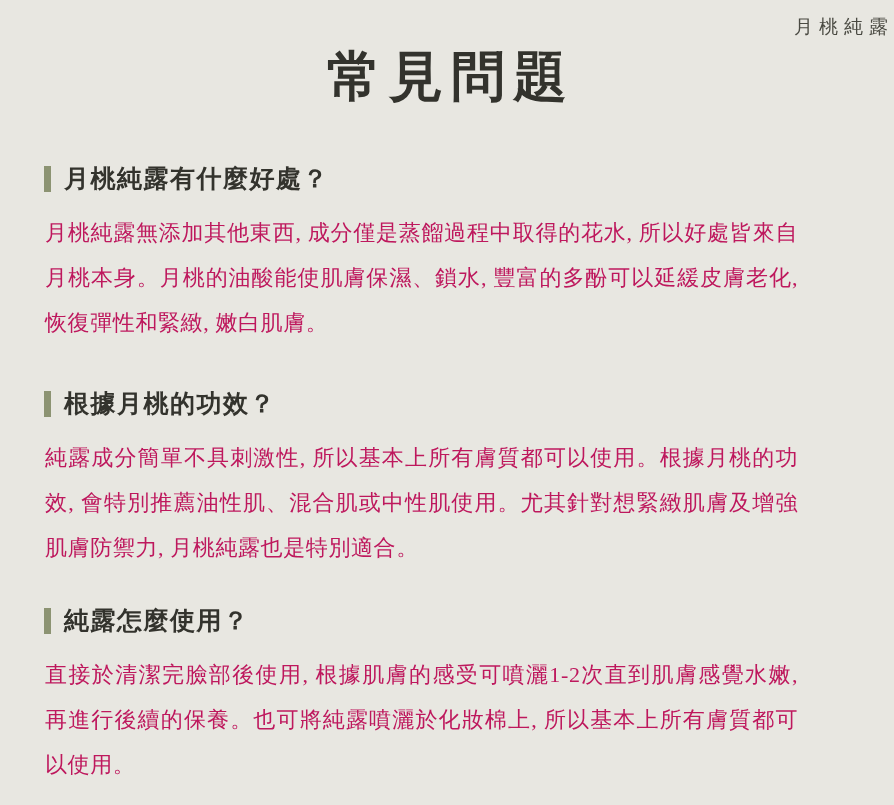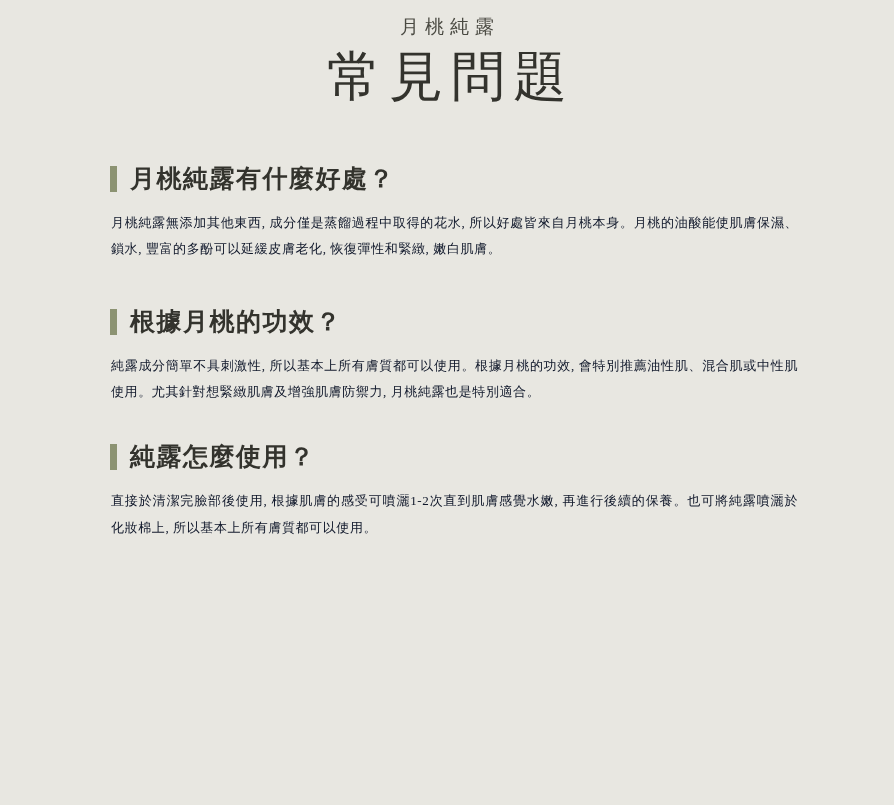--- a/index.html
+++ b/index.html
@@ -25,34 +25,35 @@
     text-align: center;
     padding-top: 14px;
   }
   .eyebrow {
     font-size: 19px;
     letter-spacing: 6px;
     color: #4a4a42;
     font-family: "Liberation Serif", "DejaVu Serif", serif;
     margin: 0 0 4px 0;
     padding-left: 6px;
+    text-align: right;
   }
   .main-title {
     font-size: 54px;
     letter-spacing: 8px;
-    font-weight: 400;
+    font-weight: 700;
     color: #33332d;
     margin: 0;
     padding-left: 8px;
     line-height: 1.25;
     font-family: "Liberation Serif", "DejaVu Serif", serif;
   }
   .faq-list {
     margin-top: 52px;
-    padding: 0 96px 0 110px;
+    padding: 0 96px 0 44px;
   }
   .faq-item {
     margin-bottom: 36px;
   }
   .q-row {
     display: flex;
     align-items: center;
     margin-bottom: 16px;
   }
   .q-bar {
@@ -64,24 +65,24 @@
   }
   .q-text {
     font-size: 25px;
     font-weight: 700;
     letter-spacing: 1.5px;
     color: #33332d;
     line-height: 1.2;
     font-family: "Liberation Serif", "DejaVu Serif", serif;
   }
   .a-text {
-    font-size: 13px;
+    font-size: 22px;
     line-height: 2.05;
     letter-spacing: 0.6px;
-    color: #0f172a;
+    color: #be185d;
     margin: 0;
     padding-left: 1px;
     text-align: justify;
     font-family: "Liberation Serif", "DejaVu Serif", serif;
   }
   .faq-item:nth-child(1) .a-text { margin-top: 6px; }
   .faq-item:nth-child(2) { margin-top: 44px; }
   .faq-item:nth-child(3) { margin-top: 28px; }
 </style>
 </head>

